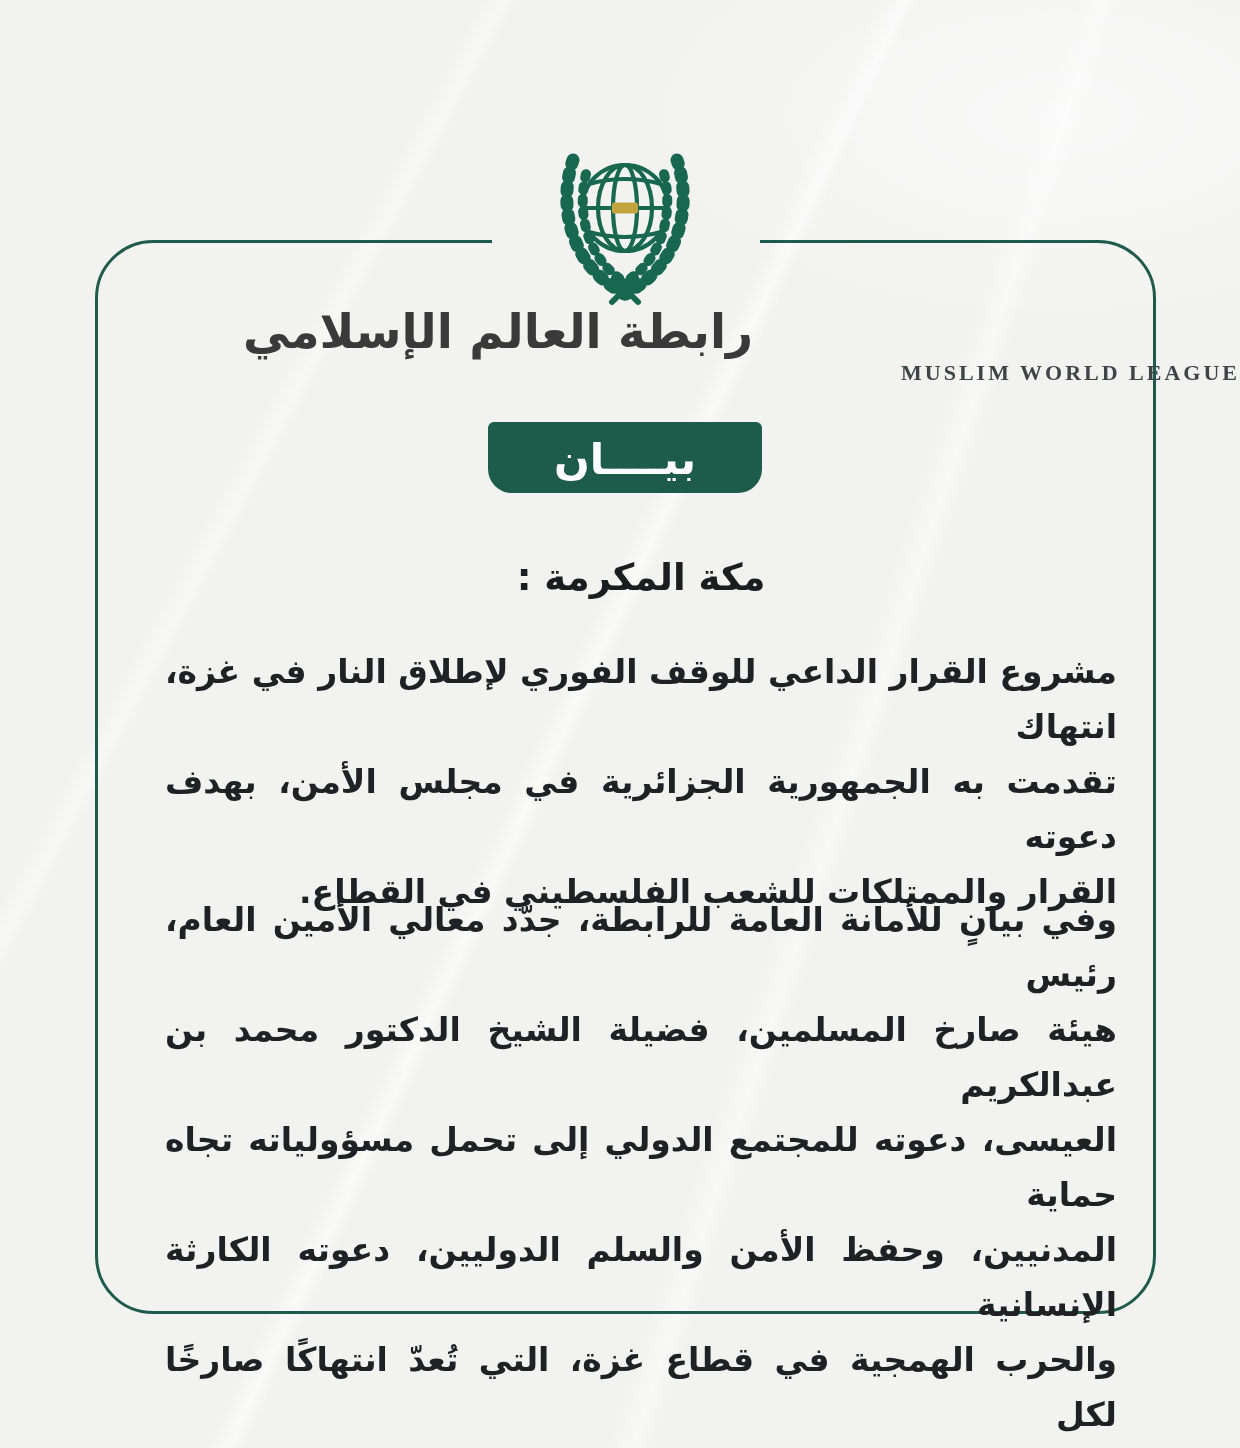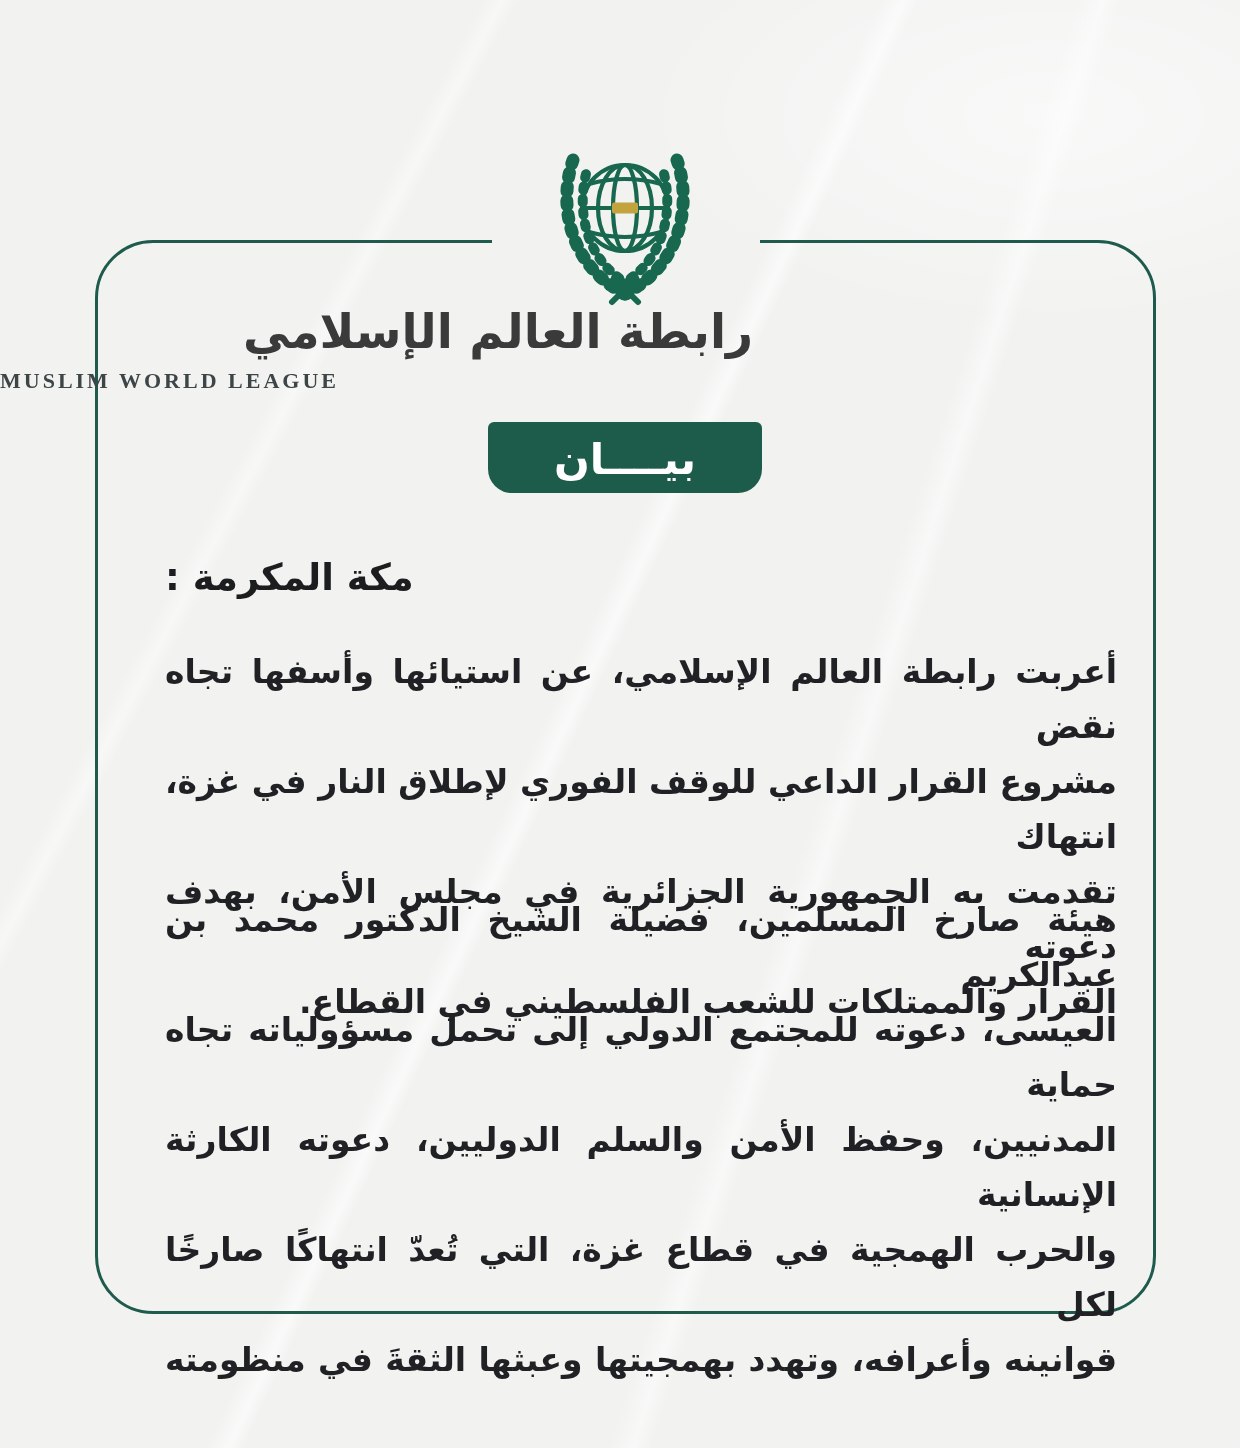--- a/index.html
+++ b/index.html
@@ -31,43 +31,43 @@
   .logo{
     position:absolute;left:540px;top:148px;width:170px;height:158px;
   }
   .logotype-ar{
     position:absolute;left:0;top:294px;width:996px;
     text-align:center;direction:rtl;
     font-size:47px;font-weight:700;color:#3a3a3a;
     letter-spacing:1px;line-height:76px;
   }
   .org-en{
-    position:absolute;left:0;top:368px;width:1240px;
-    text-align:left;
+    position:absolute;left:0;top:360px;width:1240px;
+    text-align:right;
     font-family:"Liberation Serif", serif;
     font-size:22px;font-weight:700;color:#3d4547;
     letter-spacing:3px;
   }
   .banner{
     position:absolute;left:488px;top:422px;width:274px;height:71px;
     background:#1d5b4b;border-radius:6px 6px 24px 24px;
     display:flex;align-items:center;justify-content:center;
   }
   .banner-label{
     color:#ffffff;font-size:42px;font-weight:700;direction:rtl;
     padding-bottom:6px;
     margin-top:9px;
   }
   .content{
     position:absolute;left:165px;top:0;width:952px;direction:rtl;
     color:#1f2124;
   }
   .makkah{
     position:absolute;top:556px;width:100%;
-    font-size:37px;font-weight:700;text-align:left;
+    font-size:37px;font-weight:700;text-align:center;
     color:#1b1d1f;
   }
   .para{position:absolute;width:100%;}
   .p1{top:644px;}
   .p2{top:892px;}
   .line{
     font-size:33px;font-weight:700;line-height:55px;
     text-align:justify;text-align-last:justify;
     white-space:nowrap0;
   }
@@ -105,27 +105,27 @@
 <div class="org-en">MUSLIM WORLD LEAGUE</div>
 
 <div class="banner">
   <span class="banner-label">بيــــان</span>
 </div>
 
 <div class="content">
   <div class="makkah">مكة المكرمة :</div>
 
   <div class="para p1">
-    <div class="line">أعربت رابطة العالم الإسلامي، عن استيائها وأسفها تجاه نقض</div>
     <div class="line">مشروع القرار الداعي للوقف الفوري لإطلاق النار في غزة، انتهاك</div>
     <div class="line">تقدمت به الجمهورية الجزائرية في مجلس الأمن، بهدف دعوته</div>
     <div class="line last">القرار والممتلكات للشعب الفلسطيني في القطاع.</div>
   </div>
 
   <div class="para p2">
+    <div class="line">وفي بيانٍ للأمانة العامة للرابطة، جدّد معالي الأمين العام، رئيس</div>
     <div class="line">هيئة صارخ المسلمين، فضيلة الشيخ الدكتور محمد بن عبدالكريم</div>
     <div class="line">العيسى، دعوته للمجتمع الدولي إلى تحمل مسؤولياته تجاه حماية</div>
     <div class="line">المدنيين، وحفظ الأمن والسلم الدوليين، دعوته الكارثة الإنسانية</div>
     <div class="line">والحرب الهمجية في قطاع غزة، التي تُعدّ انتهاكًا صارخًا لكل</div>
     <div class="line">قوانينه وأعرافه، وتهدد بهمجيتها وعبثها الثقةَ في منظومته</div>
 
   </div>
 </div>
 
 </body></html>

